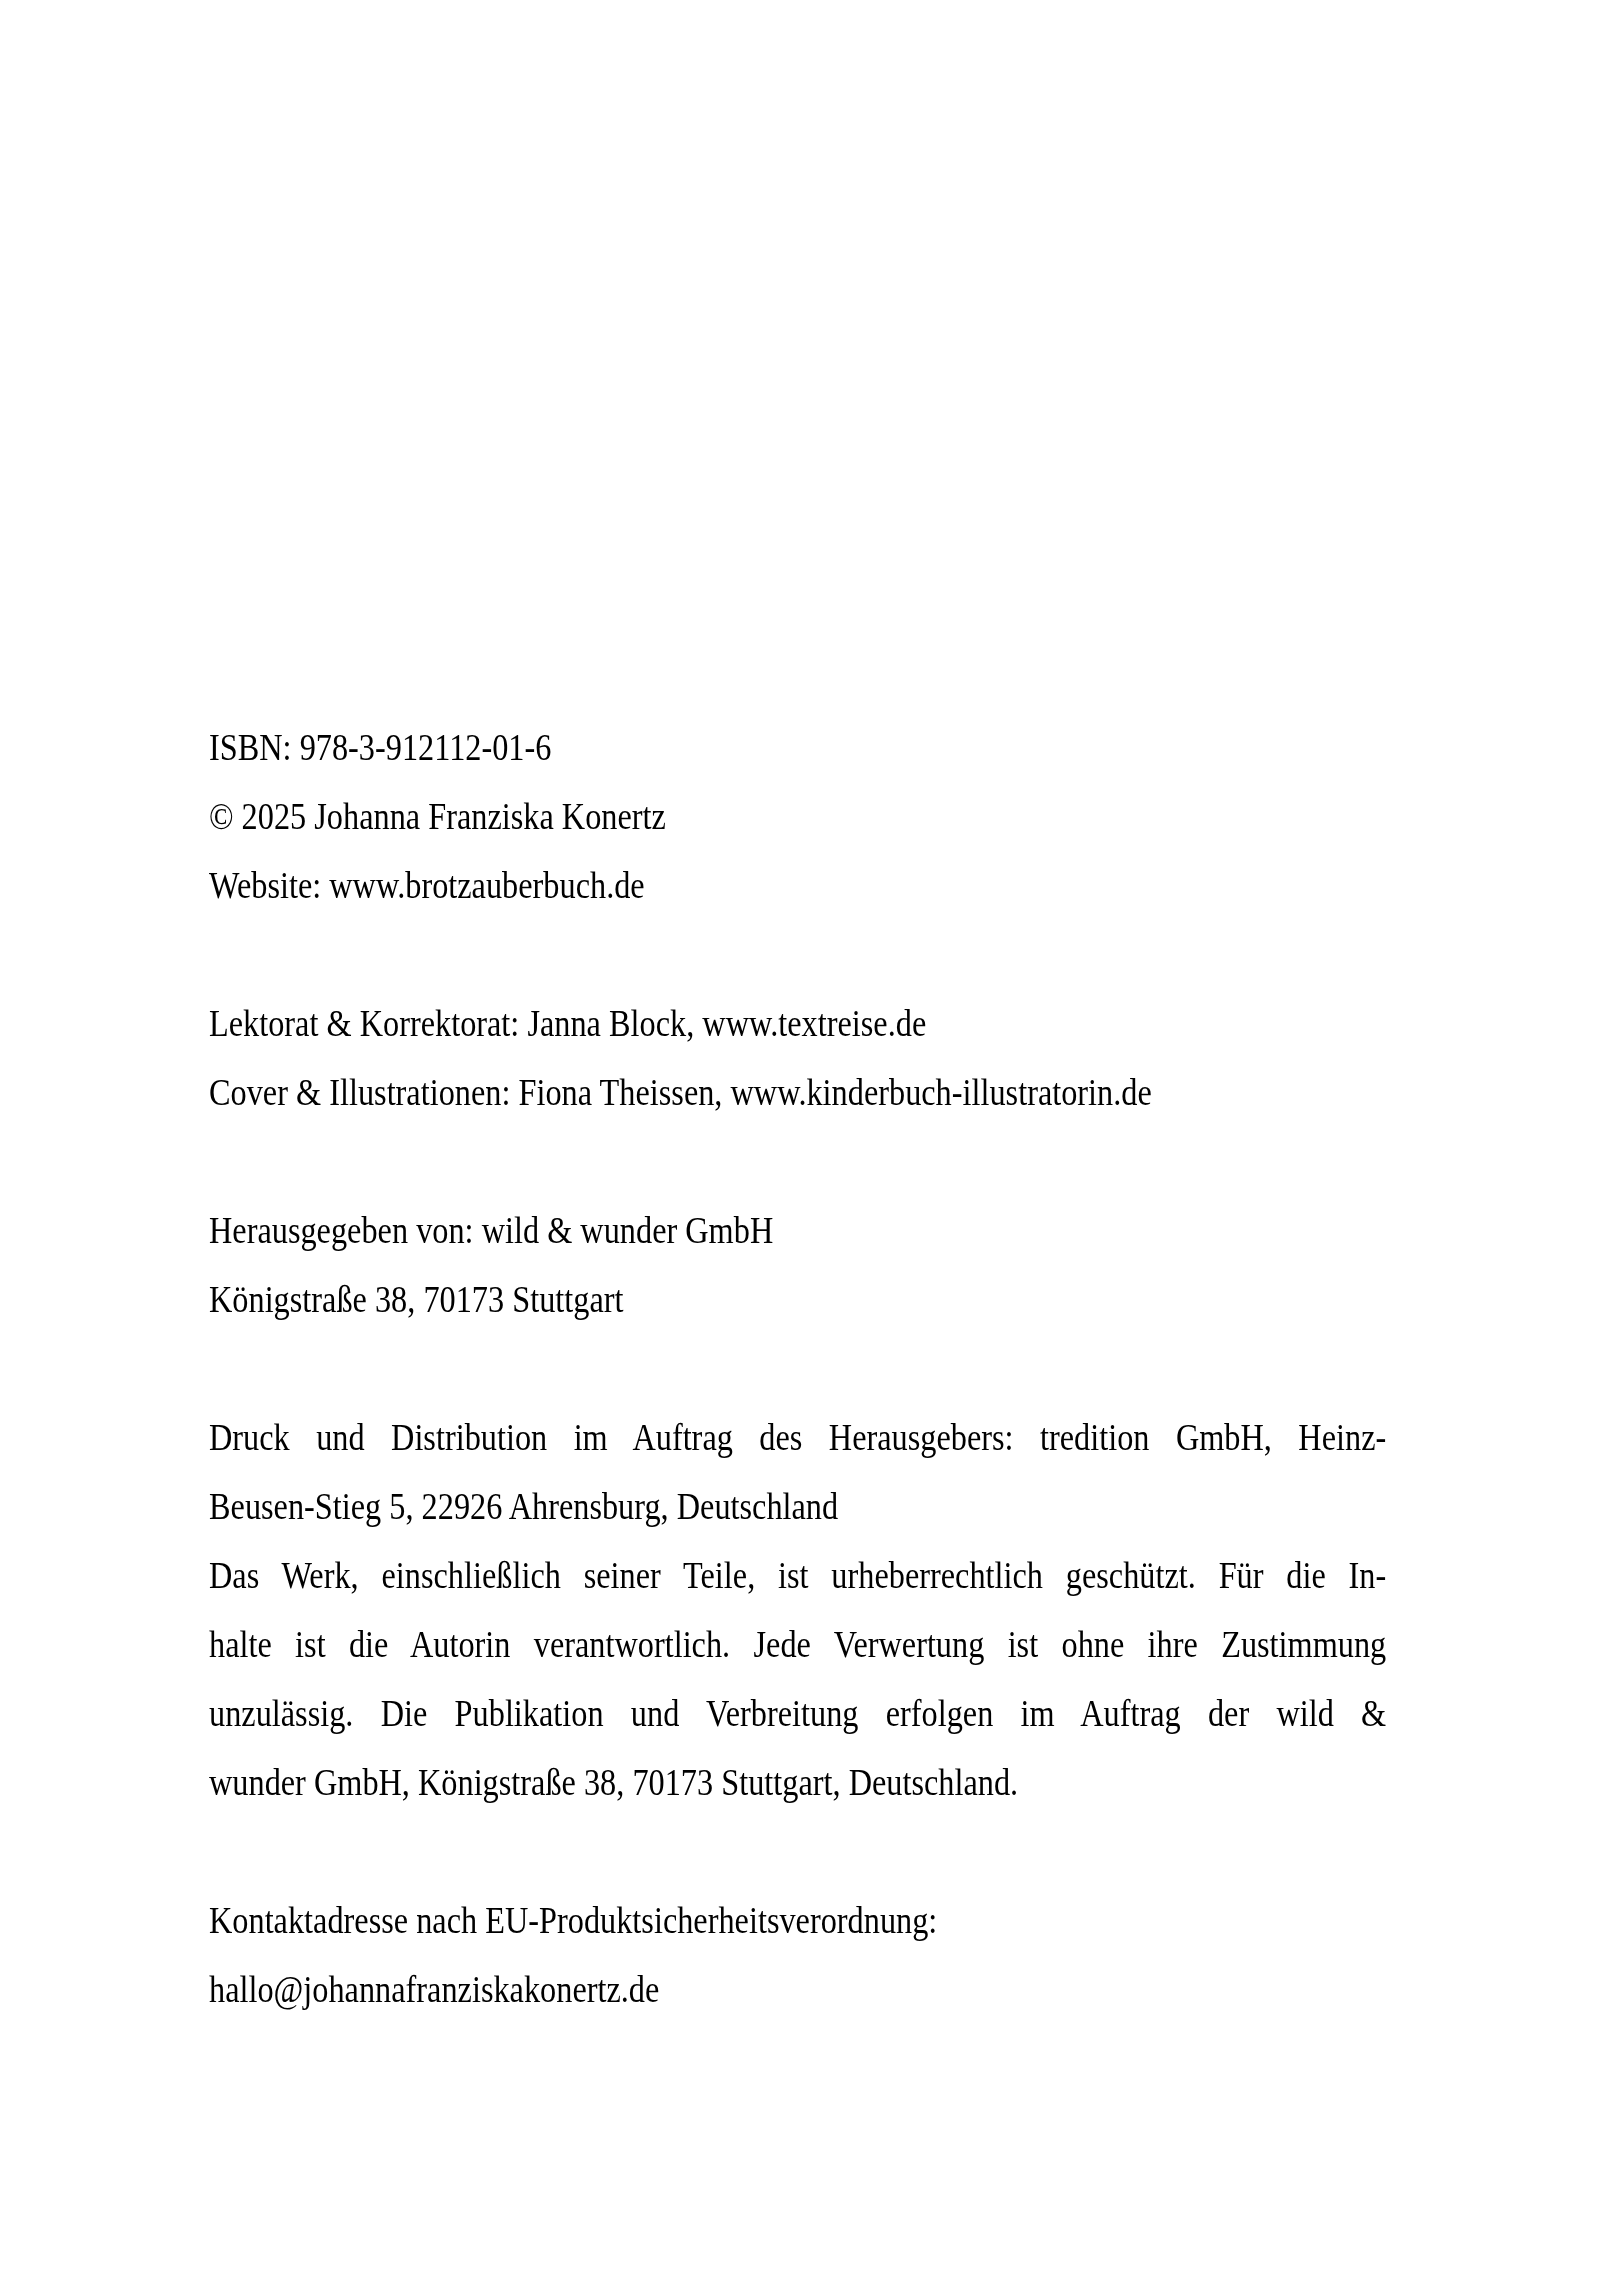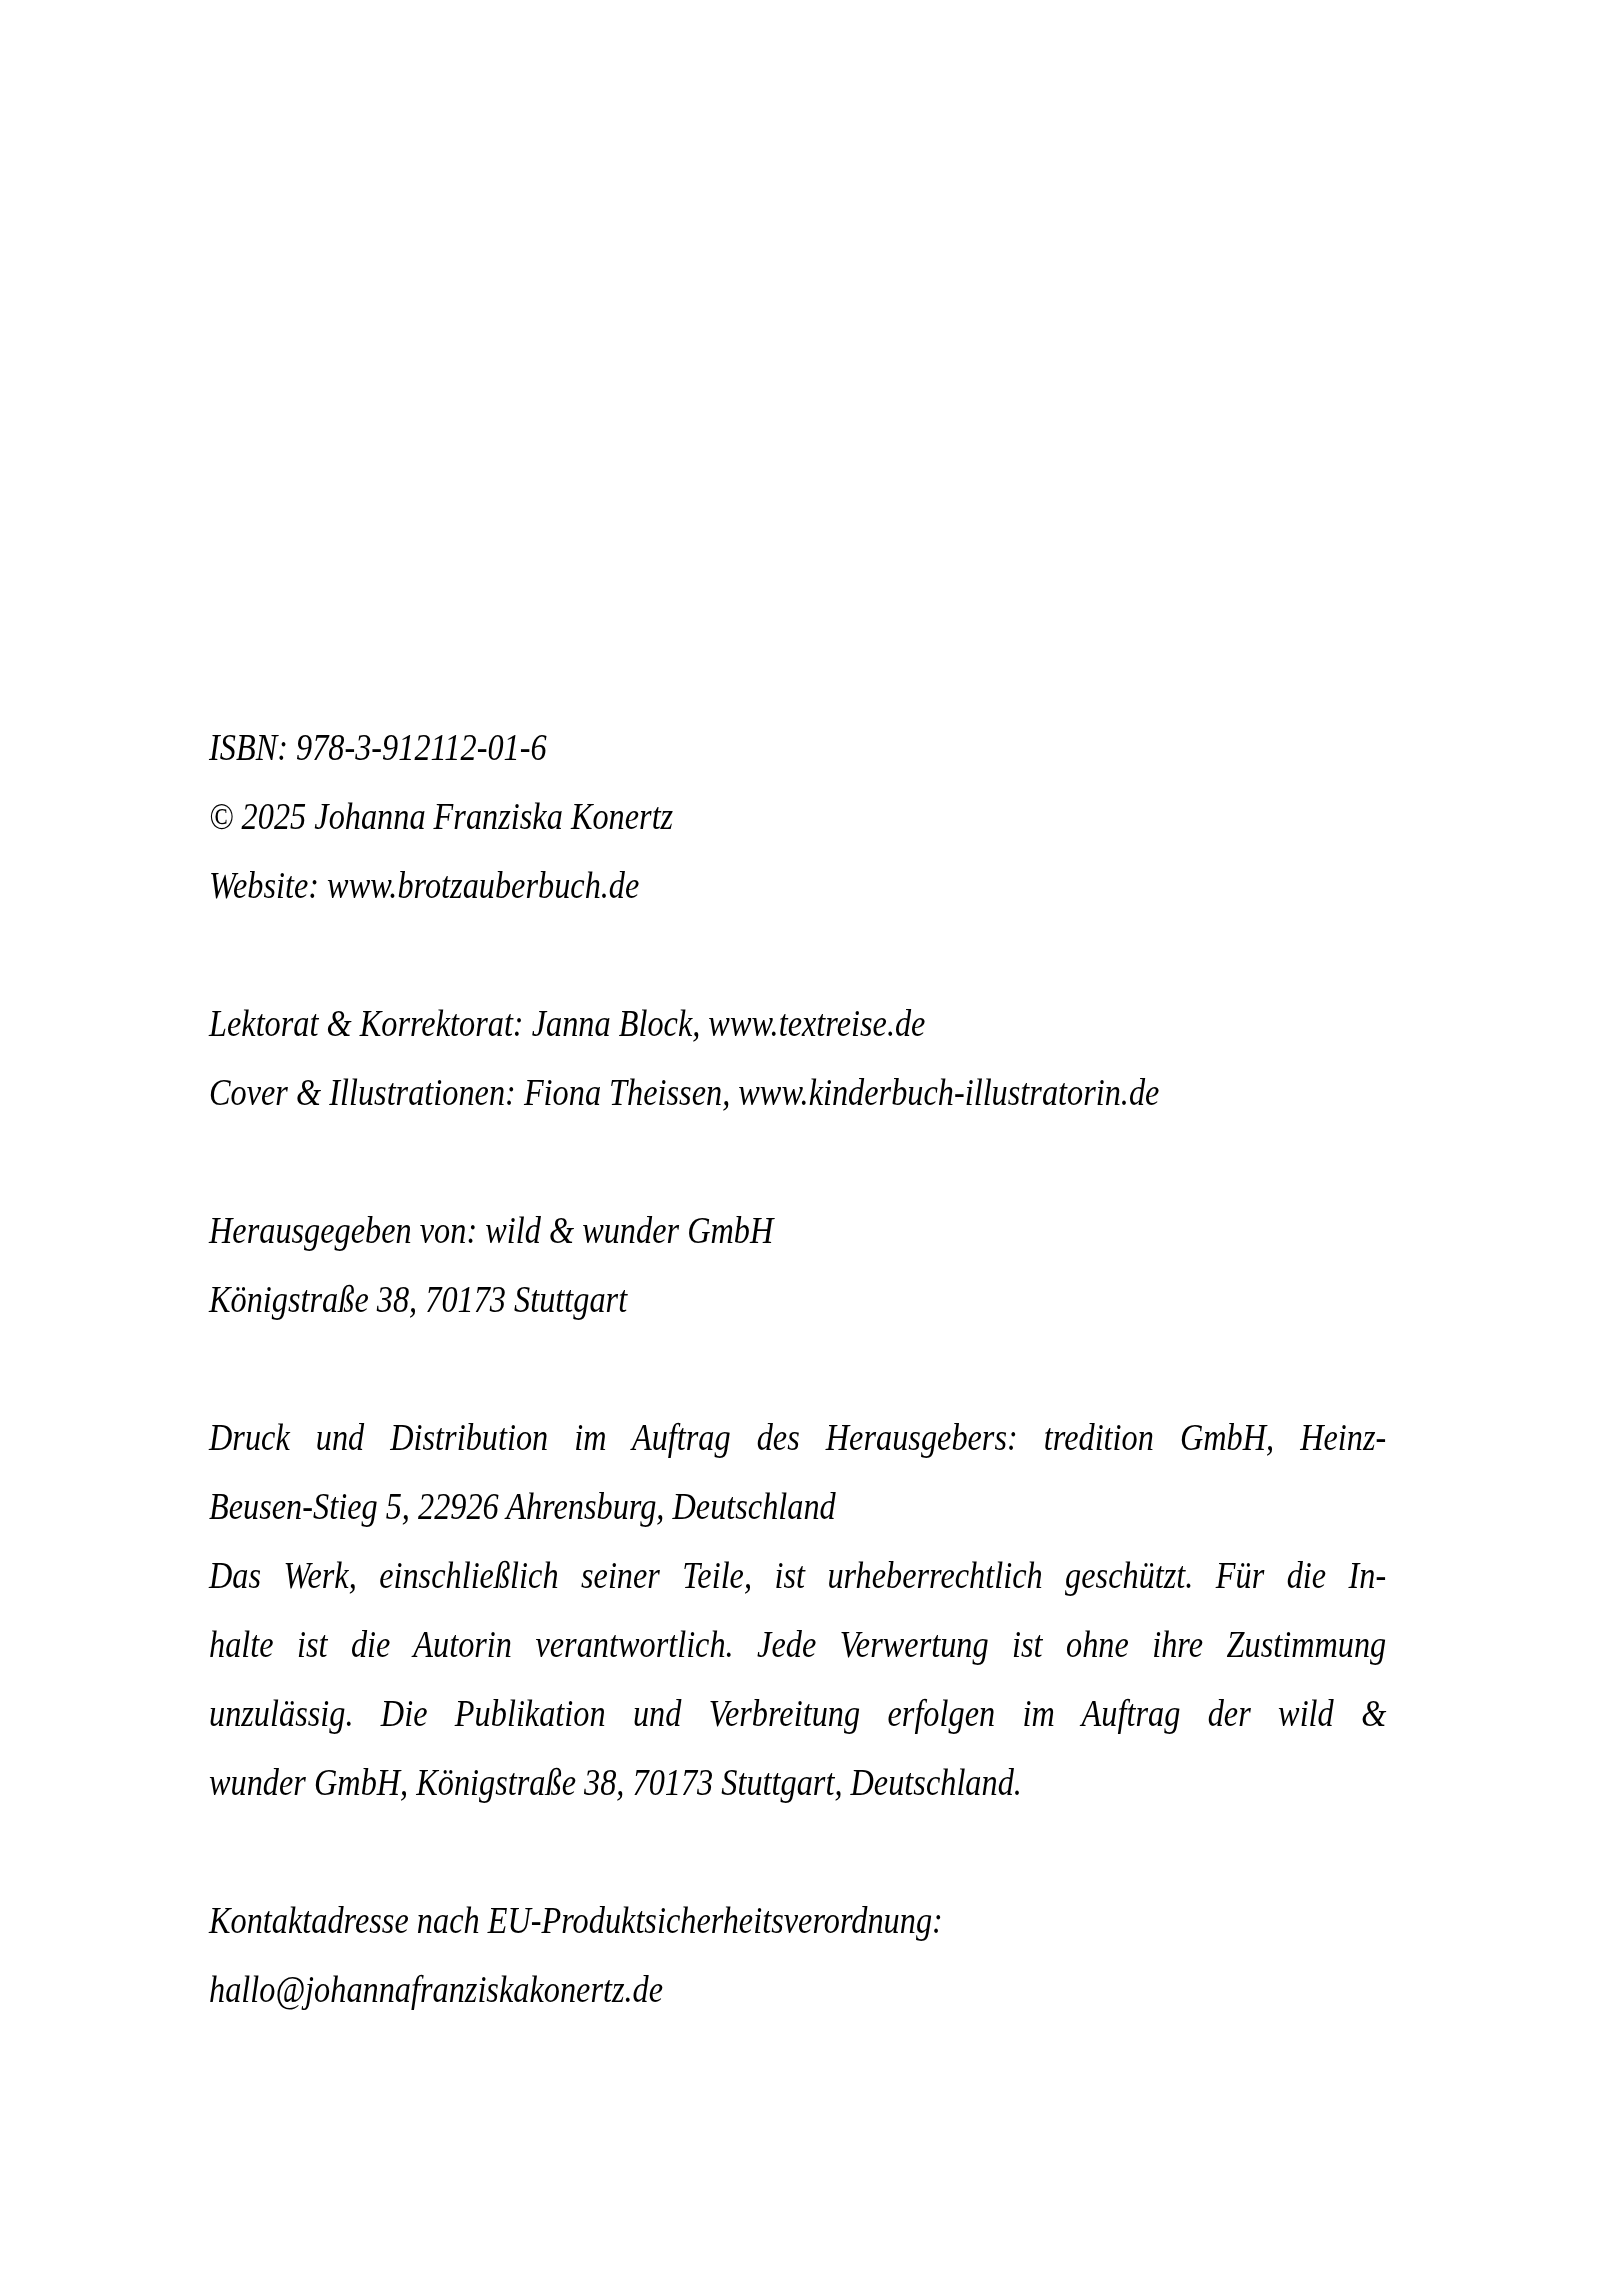--- a/index.html
+++ b/index.html
@@ -6,21 +6,20 @@
     margin: 0;
     padding: 0;
     background: #ffffff;
   }
   .page {
     position: relative;
     width: 1618px;
     height: 2295px;
     background: #ffffff;
     overflow: hidden;
-    font-style: italic;
   }
   .text-block {
     position: absolute;
     left: 209px;
     top: 713px;
     width: 1385px;              
     transform: scaleX(0.85);    
     transform-origin: 0 0;
     font-family: "Liberation Serif", serif;
     font-size: 38px;

